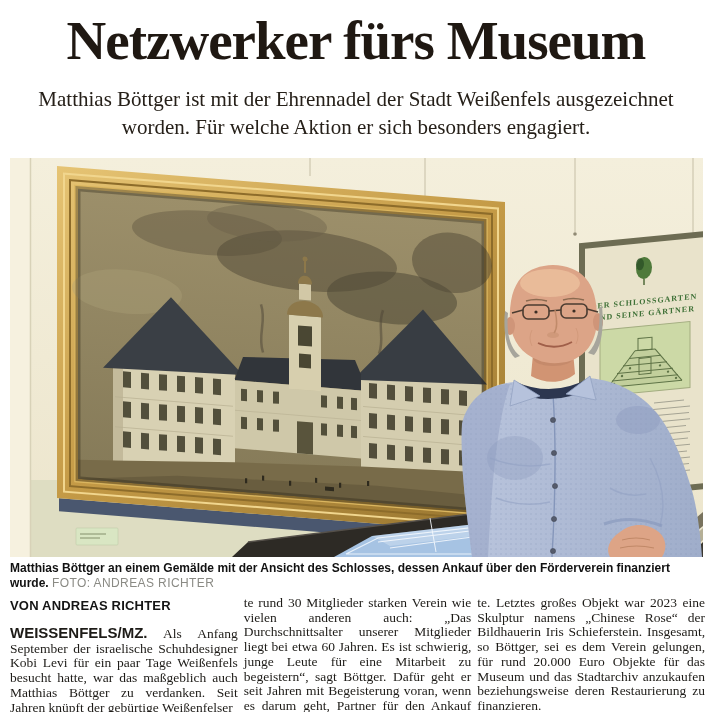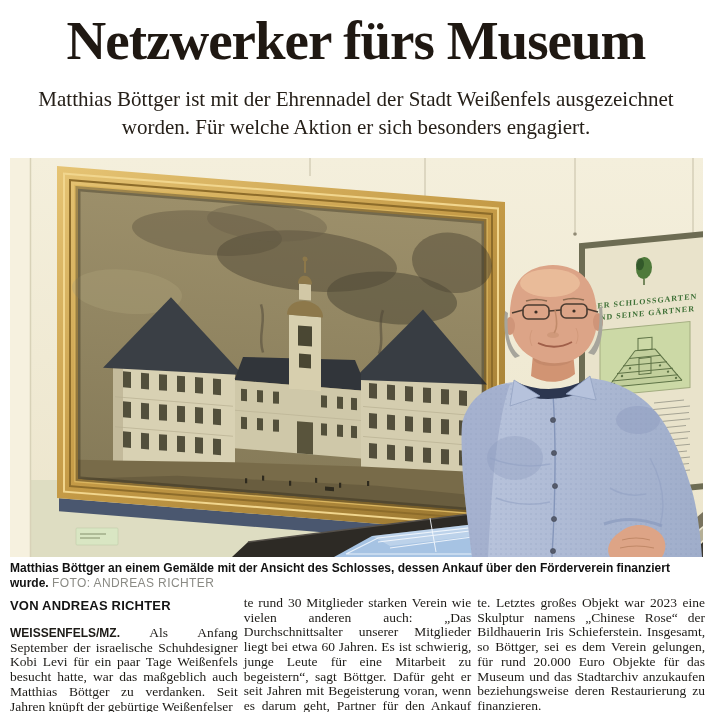--- a/index.html
+++ b/index.html
@@ -34,21 +34,21 @@
   .col{flex:1;}
   .byline{
     font-family:"Liberation Sans",sans-serif;font-weight:bold;font-size:13px;
     color:#151515;margin:2px 0 13px 0;letter-spacing:.2px;
   }
   .body-text{
     font-size:13.5px;line-height:14.7px;text-align:justify;margin:0;
     color:#1d1b17;
   }
   .dateline{
-    font-family:"Liberation Sans",sans-serif;font-weight:bold;font-size:12px;
+    font-family:"Liberation Sans",sans-serif;font-weight:bold;font-size:15px;
   }
 </style>
 </head>
 <body>
 
 <div class="page">
 
   <h1 class="headline">Netzwerker fürs Museum</h1>
 
   <p class="subheadline">Matthias Böttger ist mit der Ehrennadel der Stadt Weißenfels ausgezeichnet worden. Für welche Aktion er sich besonders engagiert.</p>

